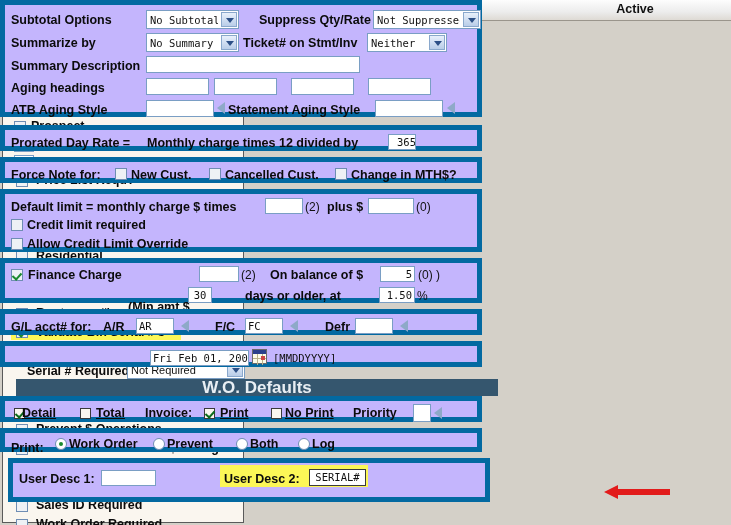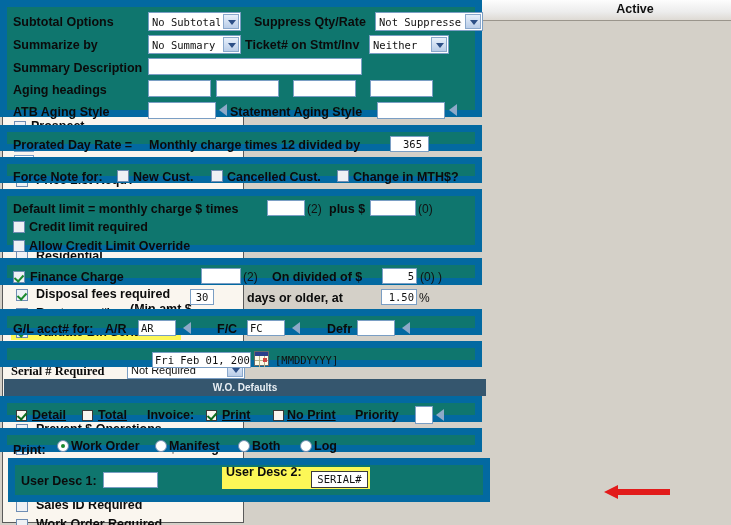--- a/index.html
+++ b/index.html
@@ -29,22 +29,22 @@
   
   .panel{
     position:absolute;background:#faf6ef;border:1px solid #5a5a5a;
     box-sizing:border-box;
   }
   #left-panel{left:2px;top:21px;width:242px;height:502px;}
   #right-panel{left:246px;top:21px;width:482px;height:502px;border:none;background:transparent;}
 
   
   .group{
-    position:absolute;left:0;background:#0f766e;
-    border:7px solid #0369a1;box-sizing:border-box;width:482px;text-decoration:underline;
+    position:absolute;left:0;background:#c4b5fd;
+    border:5px solid #0369a1;box-sizing:border-box;width:482px;text-decoration:underline;
   }
 
   
   .lbl{position:absolute;font-weight:bold;font-size:12.5px;color:#0b0b0b;white-space:nowrap;line-height:14px;}
   .plain{position:absolute;font-size:12px;color:#111;white-space:nowrap;}
 
   .tf{
     position:absolute;box-sizing:border-box;
     background:#ffffff;border:1px solid #7a9ec4;
     font-family:"DejaVu Sans Mono", monospace;font-size:10.5px;
@@ -107,22 +107,22 @@
     position:absolute;width:12px;height:12px;box-sizing:border-box;
     border:1px solid #6f8db3;border-radius:50%;background:#fff;
   }
   .rd.on::after{
     content:"";position:absolute;left:3px;top:3px;width:4px;height:4px;
     border-radius:50%;background:#1a8a2e;
   }
 
   
   .band{
-    position:absolute;left:4px;width:482px;height:17px;
-    background:#35566e;color:#e8eef3;font-weight:bold;font-size:10px;
+    position:absolute;left:16px;width:482px;height:17px;
+    background:#35566e;color:#e8eef3;font-weight:bold;font-size:17px;
     text-align:center;line-height:17px;box-sizing:border-box;
   }
 
   
   .hl{position:absolute;background:#fcf757;}
   .arrow-anno{position:absolute;height:14px;}
   .arrow-anno .shaft{position:absolute;right:0;top:4px;height:6px;background:#e21b1b;}
   .arrow-anno .head{
     position:absolute;left:0;top:0;width:0;height:0;
     border-top:7px solid transparent;border-bottom:7px solid transparent;
@@ -206,21 +206,21 @@
     <div class="cb" style="left:13px;top:286px;"></div>
     <div class="lbl" style="left:33px;top:284px;">Route seq #'s required</div>
 
     <div class="hl" style="left:8px;top:301px;width:170px;height:17px;"></div>
     <div class="cb on" style="left:13px;top:304px;"></div>
     <div class="lbl" style="left:33px;top:303px;">Validate Bin Serial #'s</div>
 
     <div class="cb on" style="left:13px;top:324px;"></div>
     <div class="lbl" style="left:33px;top:322px;">Move Serial # in DLOG</div>
 
-    <div class="lbl" style="left:8px;top:342px;font-family:Liberation Serif, serif;">Serial # Required</div>
+    <div class="lbl" style="left:24px;top:342px;">Serial # Required</div>
     <div class="combo" style="left:124px;top:338px;width:118px;">
       <div class="txt ui">Not Required</div>
       <div class="arrow"></div>
     </div>
 
     <div class="cb" style="left:13px;top:364px;"></div>
     <div class="lbl" style="left:33px;top:362px;">Cancelled Service Cycle</div>
 
     <div class="cb" style="left:13px;top:383px;"></div>
     <div class="lbl" style="left:33px;top:381px;">Master Cycle</div>
@@ -250,21 +250,21 @@
   </div>
 
   <div id="right-panel">
 
     <div class="group" style="top:0;height:117px;">
       <div class="lbl" style="left:6px;top:8px;">Subtotal Options</div>
       <div class="combo" style="left:141px;top:5px;width:93px;">
         <div class="txt">No Subtotals</div>
         <div class="arrow"></div>
       </div>
-      <div class="lbl" style="left:247px;top:8px;">Suppress Qty/Rate</div>
+      <div class="lbl" style="left:254px;top:8px;">Suppress Qty/Rate</div>
       <div class="combo" style="left:368px;top:5px;width:108px;">
         <div class="txt">Not Suppressed</div>
         <div class="arrow"></div>
       </div>
 
       <div class="lbl" style="left:6px;top:31px;">Summarize by</div>
       <div class="combo" style="left:141px;top:28px;width:93px;">
         <div class="txt">No Summary</div>
         <div class="arrow"></div>
       </div>
@@ -287,21 +287,21 @@
       <div class="tf" style="left:141px;top:95px;width:68px;height:17px;"></div>
       <div class="ltri" style="left:212px;top:97px;"></div>
       <div class="lbl" style="left:223px;top:98px;">Statement Aging Style</div>
       <div class="tf" style="left:370px;top:95px;width:68px;height:17px;"></div>
       <div class="ltri" style="left:442px;top:97px;"></div>
     </div>
 
     <div class="group" style="top:125px;height:26px;">
       <div class="lbl" style="left:6px;top:6px;">Prorated Day Rate =</div>
       <div class="lbl" style="left:142px;top:6px;">Monthly charge times 12 divided by</div>
-      <div class="tf c" style="left:383px;top:4px;width:39px;padding-left:8px;">365</div>
+      <div class="tf c" style="left:383px;top:4px;width:28px;padding-left:8px;">365</div>
     </div>
 
     <div class="group" style="top:157px;height:26px;">
       <div class="lbl" style="left:6px;top:6px;">Force Note for:</div>
       <div class="cb" style="left:110px;top:6px;"></div>
       <div class="lbl" style="left:126px;top:6px;">New Cust.</div>
       <div class="cb" style="left:204px;top:6px;"></div>
       <div class="lbl" style="left:220px;top:6px;">Cancelled Cust.</div>
       <div class="cb" style="left:330px;top:6px;"></div>
       <div class="lbl" style="left:346px;top:6px;">Change in MTH$?</div>
@@ -315,27 +315,27 @@
       <div class="tf" style="left:363px;top:4px;width:46px;"></div>
       <div class="plain" style="left:411px;top:6px;">(0)</div>
 
       <div class="cb" style="left:6px;top:25px;"></div>
       <div class="lbl" style="left:22px;top:24px;">Credit limit required</div>
 
       <div class="cb" style="left:6px;top:44px;"></div>
       <div class="lbl" style="left:22px;top:43px;">Allow Credit Limit Override</div>
     </div>
 
-    <div class="group" style="top:258px;height:27px;">
+    <div class="group" style="top:258px;height:45px;">
       <div class="cb on" style="left:6px;top:6px;"></div>
       <div class="lbl" style="left:23px;top:5px;">Finance Charge</div>
       <div class="lbl" style="left:123px;top:5px;margin-top:32px;">(Min amt $</div>
       <div class="tf" style="left:194px;top:3px;width:40px;"></div>
       <div class="plain" style="left:236px;top:5px;">(2)</div>
-      <div class="lbl" style="left:265px;top:5px;">On divided of $</div>
+      <div class="lbl" style="left:265px;top:5px;">On balance of $</div>
       <div class="tf r" style="left:375px;top:3px;width:35px;">5</div>
       <div class="plain" style="left:413px;top:5px;">(0) )</div>
 
       <div class="lbl" style="left:166px;top:26px;margin-left:24px;">if</div>
       <div class="tf c" style="left:183px;top:24px;width:24px;">30</div>
       <div class="lbl" style="left:240px;top:26px;">days or older, at</div>
       <div class="tf r" style="left:374px;top:24px;width:36px;">1.50</div>
       <div class="plain" style="left:412px;top:26px;">%</div>
     </div>
 
@@ -361,51 +361,51 @@
           <div class="g3"></div>
           <div class="dot"></div>
       </div>
       <div class="plain" style="left:268px;top:6px;font-family:'DejaVu Sans Mono',monospace;font-size:10.5px;">[MMDDYYYY]</div>
     </div>
 
     <div class="band" style="top:379px;">W.O. Defaults</div>
 
     <div class="group" style="top:396px;height:26px;">
       <div class="cbf on" style="left:9px;top:7px;"></div>
-      <div class="lbl underline" style="left:25px;top:5px;text-align:center;">Detail</div>
+      <div class="lbl underline" style="left:17px;top:5px;text-align:center;">Detail</div>
       <div class="cbf" style="left:75px;top:7px;"></div>
       <div class="lbl underline" style="left:91px;top:5px;">Total</div>
       <div class="lbl" style="left:140px;top:5px;">Invoice:</div>
       <div class="cbf on" style="left:199px;top:7px;"></div>
       <div class="lbl underline" style="left:215px;top:5px;">Print</div>
       <div class="cbf" style="left:266px;top:7px;"></div>
       <div class="lbl underline" style="left:280px;top:5px;">No Print</div>
       <div class="lbl" style="left:348px;top:5px;">Priority</div>
       <div class="tf c" style="left:408px;top:3px;width:18px;height:18px;"></div>
       <div class="ltri" style="left:429px;top:6px;"></div>
     </div>
 
     <div class="group" style="top:428px;height:24px;">
       <div class="lbl" style="left:6px;top:8px;">Print:</div>
       <div class="rd on" style="left:50px;top:5px;"></div>
       <div class="lbl" style="left:64px;top:4px;">Work Order</div>
       <div class="rd" style="left:148px;top:5px;"></div>
-      <div class="lbl" style="left:162px;top:4px;">Manifest</div>
+      <div class="lbl" style="left:162px;top:4px;">Prevent</div>
       <div class="rd" style="left:231px;top:5px;"></div>
       <div class="lbl" style="left:245px;top:4px;">Both</div>
       <div class="rd" style="left:293px;top:5px;"></div>
       <div class="lbl" style="left:307px;top:4px;">Log</div>
     </div>
 
     <div class="group" style="top:458px;height:44px;margin-left:8px;">
       <div class="lbl" style="left:6px;top:9px;">User Desc 1:</div>
       <div class="tf" style="left:88px;top:7px;width:55px;"></div>
 
       <div class="hl" style="left:207px;top:2px;width:148px;height:22px;"></div>
-      <div class="lbl" style="left:211px;top:0;">User Desc 2:</div>
+      <div class="lbl" style="left:211px;top:9px;">User Desc 2:</div>
       <div class="tf c" style="left:296px;top:6px;width:57px;height:17px;border-color:#3a3a3a;">SERIAL#</div>
     </div>
   </div>
 
   <div class="arrow-anno" style="left:604px;top:485px;width:66px;">
     <div class="shaft" style="left:12px;right:0;"></div>
     <div class="head"></div>
   </div>
 
 </div>

